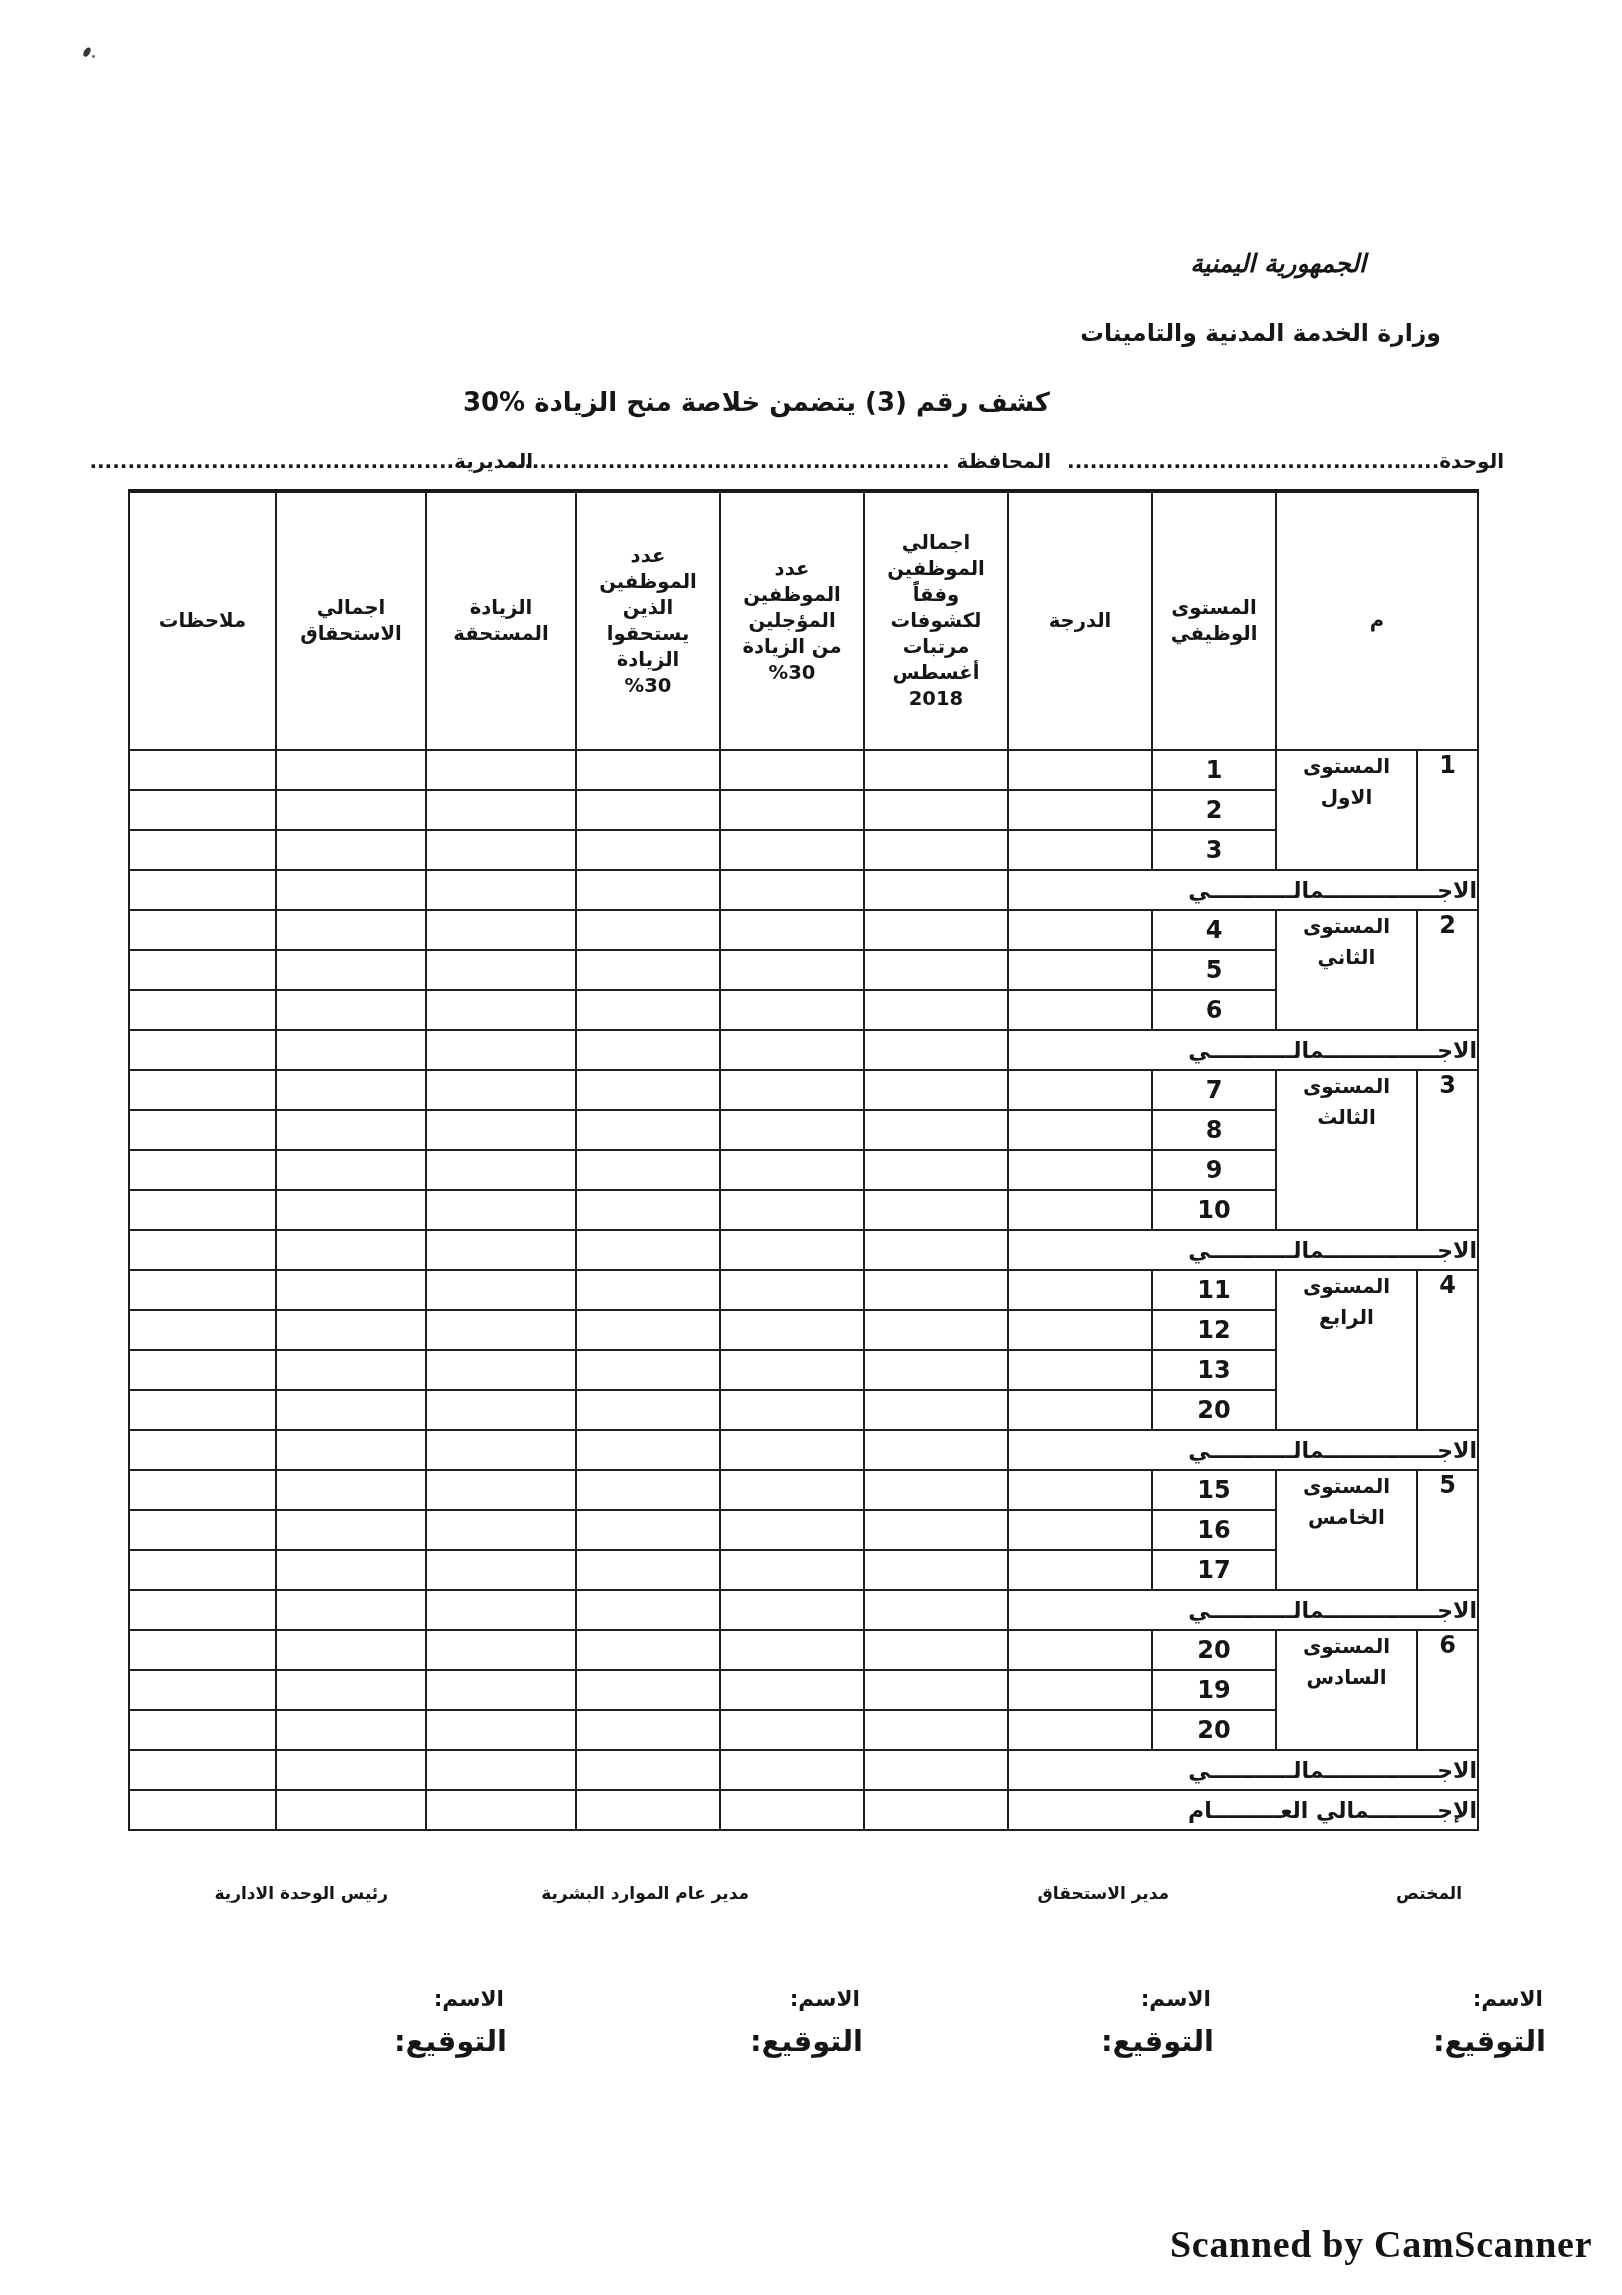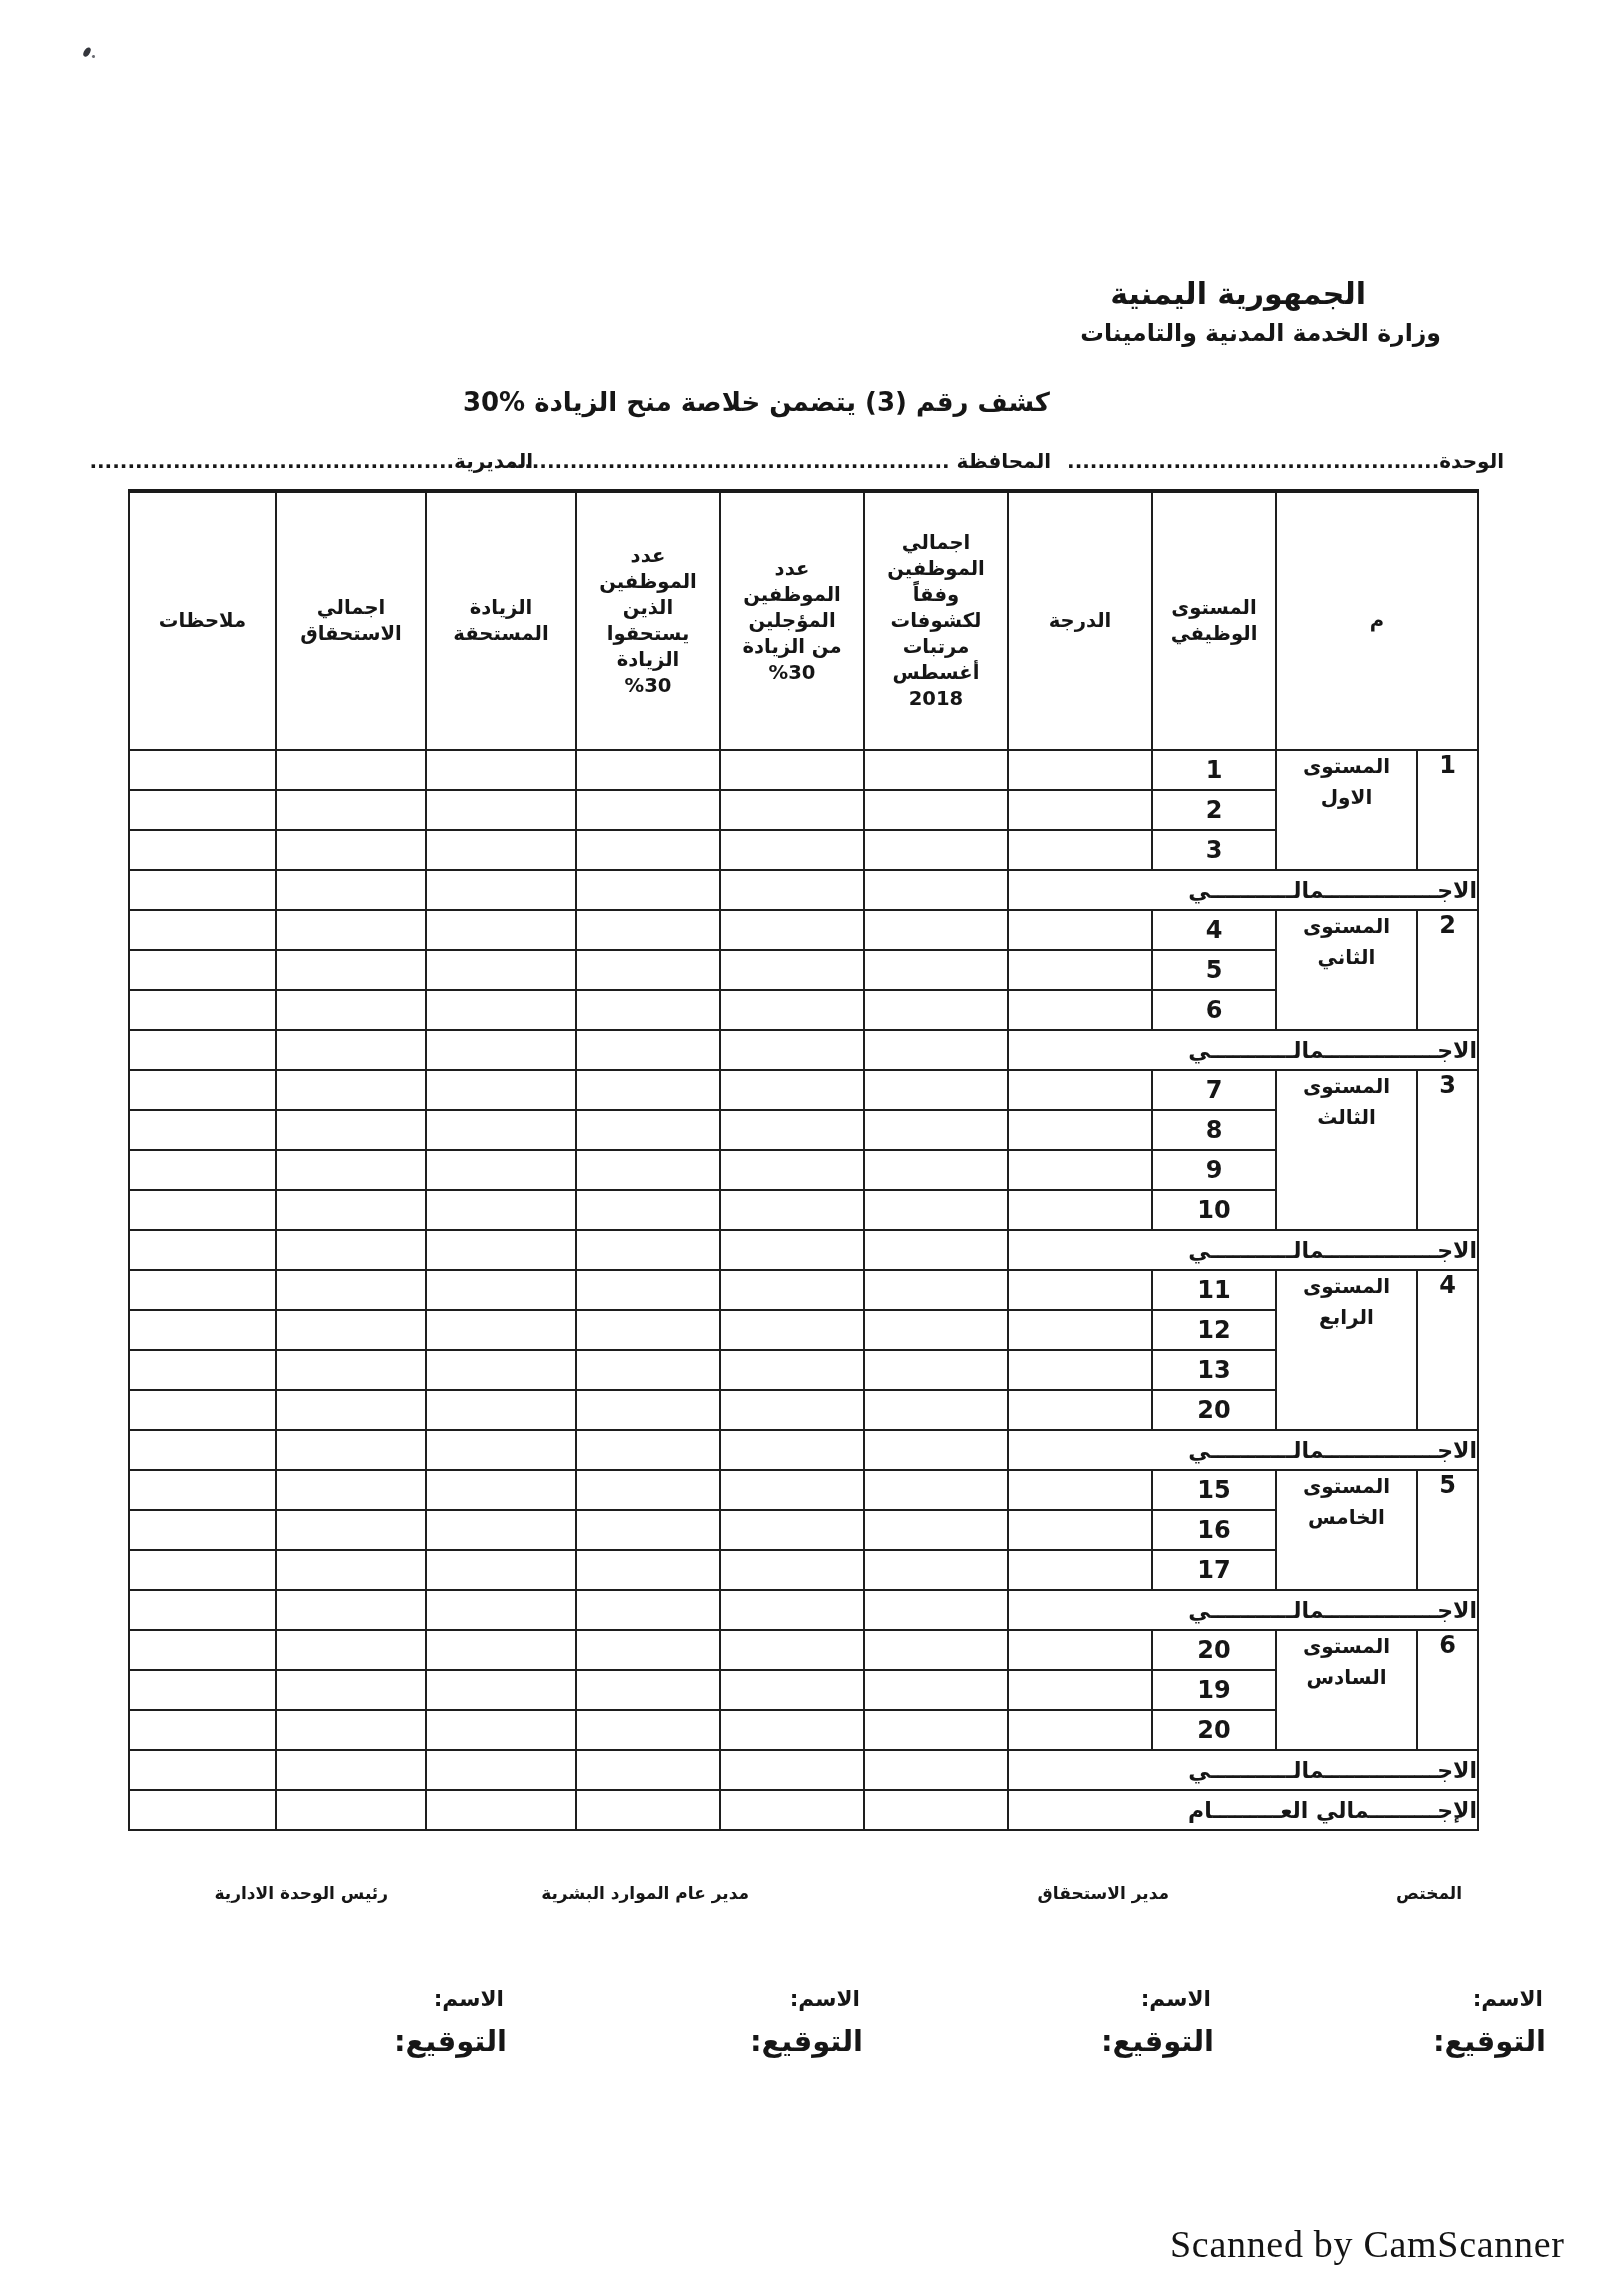--- a/index.html
+++ b/index.html
@@ -4,21 +4,21 @@
 <style>
   html,body { margin:0; padding:0; background:#e8e8e8; }
   .page {
     position:relative; width:1622px; height:2295px;
     background:#ffffff; overflow:hidden;
     font-family:"DejaVu Sans", sans-serif; color:#161616;
   }
   .abs { position:absolute; font-weight:700; white-space:nowrap; }
   .rtl { direction:rtl; unicode-bidi:embed; }
 
-  .country   { top:276px;  right:256px;  font-size:30px; }
+  .country   { top:249px;  right:256px;  font-size:25px;font-style:italic; }
   .ministry  { top:319px;  right:181px;  font-size:23.6px; }
   .doc-title { top:387px;  right:572px;  font-size:26px; }
   .unit-line { top:449px;  font-size:20px; letter-spacing:0.3px; }
   .u-unit { right:118px; }
   .u-gov  { right:571px; }
   .u-dir  { right:1089px; }
 
   table.main {
     position:absolute; top:489px; left:128px; width:1350px;
     border-collapse:collapse; table-layout:fixed; direction:rtl;
@@ -41,21 +41,21 @@
 
   .role { top:1883px; font-size:17px; }
   .r1 { right:160px; } .r2 { right:453px; } .r3 { right:873px; } .r4 { right:1234px; }
   .namelbl { top:1986px; font-size:21.6px; }
   .signlbl { top:2024px; font-size:29px; }
   .n1 { right:79px; } .n2 { right:411px; } .n3 { right:762px; } .n4 { right:1118px; }
   .s1 { right:76px; } .s2 { right:408px; } .s3 { right:759px; } .s4 { right:1115px; }
 
   .watermark {
     position:absolute; top:2222px; left:1170px;
-    font-family:"Liberation Serif", serif; font-weight:400;
+    font-family:"Liberation Serif", serif; font-weight:700;
     font-size:38px; color:#141414; letter-spacing:0.7px; white-space:nowrap;text-align:right;
   }
   .speck {
     position:absolute; top:47px; left:84px; width:5.9px; height:9.8px;
     background:#34363c; border-radius:60% 40% 55% 45%; transform:rotate(24deg);
   }
   .speck2 {
     position:absolute; top:55px; left:92px; width:3.3px; height:3.3px;
     background:#6a6c72; border-radius:50%; transform:rotate(10deg);
   }

